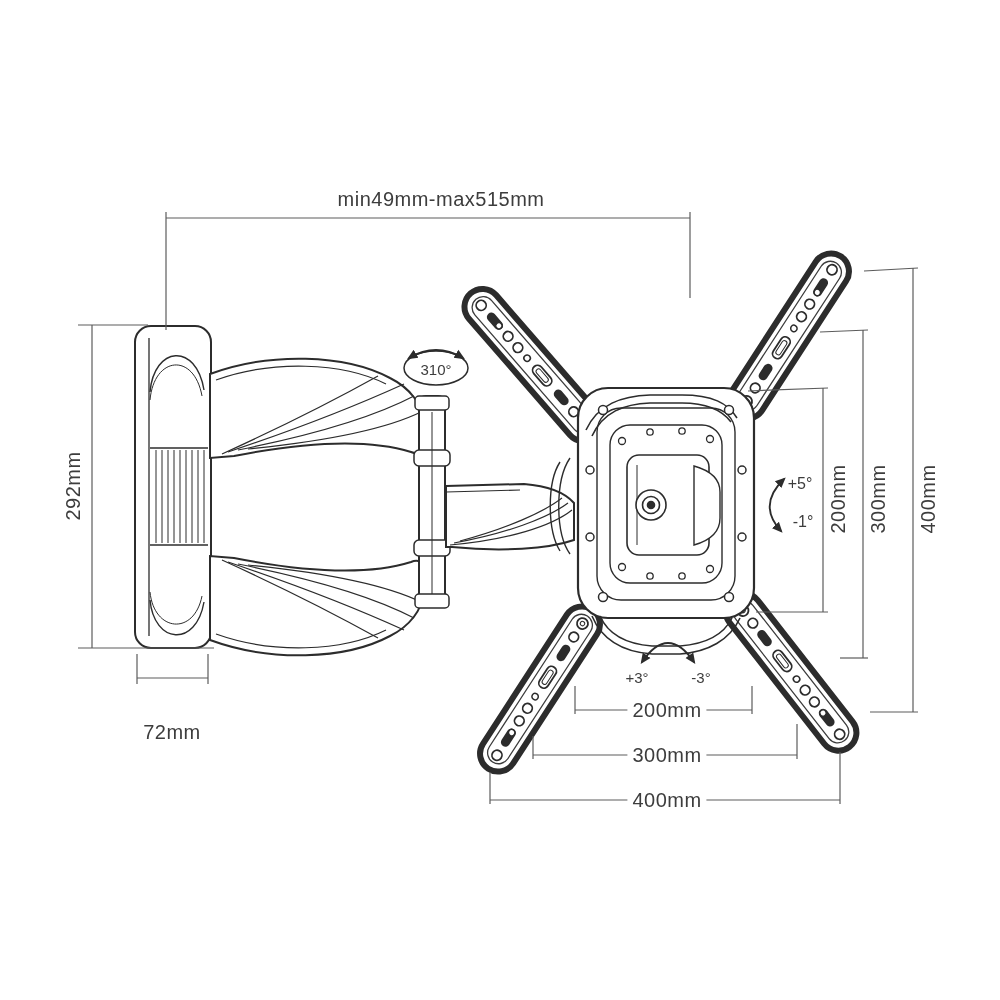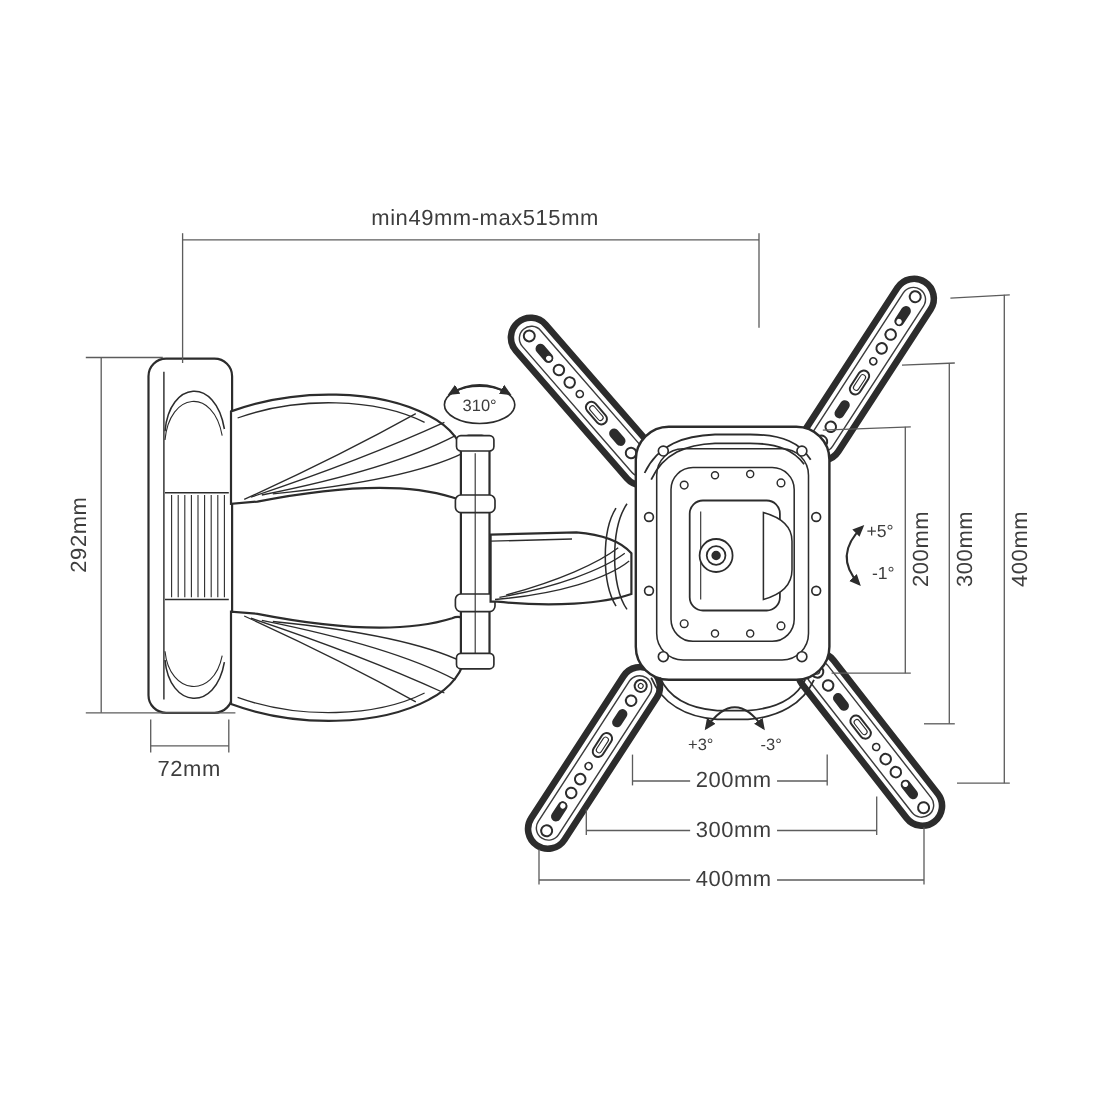--- a/index.html
+++ b/index.html
@@ -206,21 +206,21 @@
       <path d="M409,358 Q436,342 463,358" marker-start="url(#ah)" marker-end="url(#ah)"></path>
       <path d="M784,479 Q757,505 781,531" marker-start="url(#ah)" marker-end="url(#ah)"></path>
       <path d="M642,662 Q668,624 694,662" marker-start="url(#ah)" marker-end="url(#ah)"></path>
     </g>
   </svg>
 
   <div class="lbl" style="left:441px;top:199px;">min49mm-max515mm</div>
 
   <div class="lbl vert" style="left:73px;top:486px;">292mm</div>
 
-  <div class="lbl" style="left:172px;top:700px;">72mm</div>
+  <div class="lbl" style="left:172px;top:732px;">72mm</div>
 
   <div class="lbl small" style="left:436px;top:369px;">310°</div>
 
   <div class="lbl deg" style="left:800px;top:484px;">+5°</div>
   <div class="lbl deg" style="left:803px;top:522px;">-1°</div>
 
   <div class="lbl small" style="left:637px;top:677px;">+3°</div>
   <div class="lbl small" style="left:701px;top:677px;">-3°</div>
 
   <div class="lbl vert" style="left:838px;top:499px;">200mm</div>

